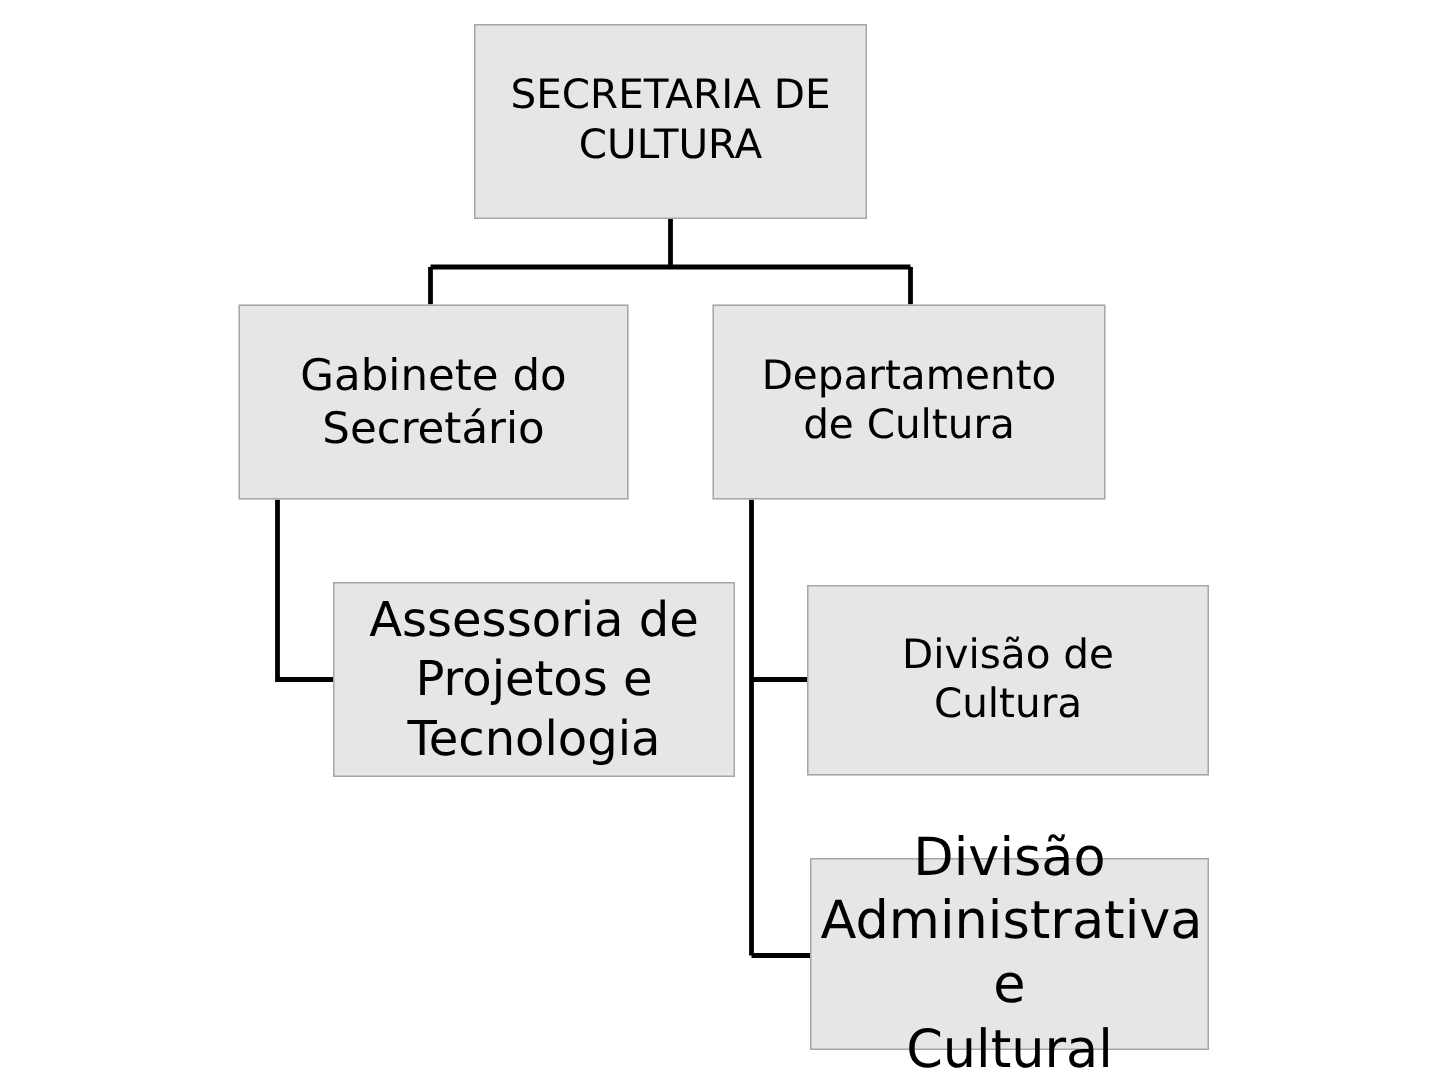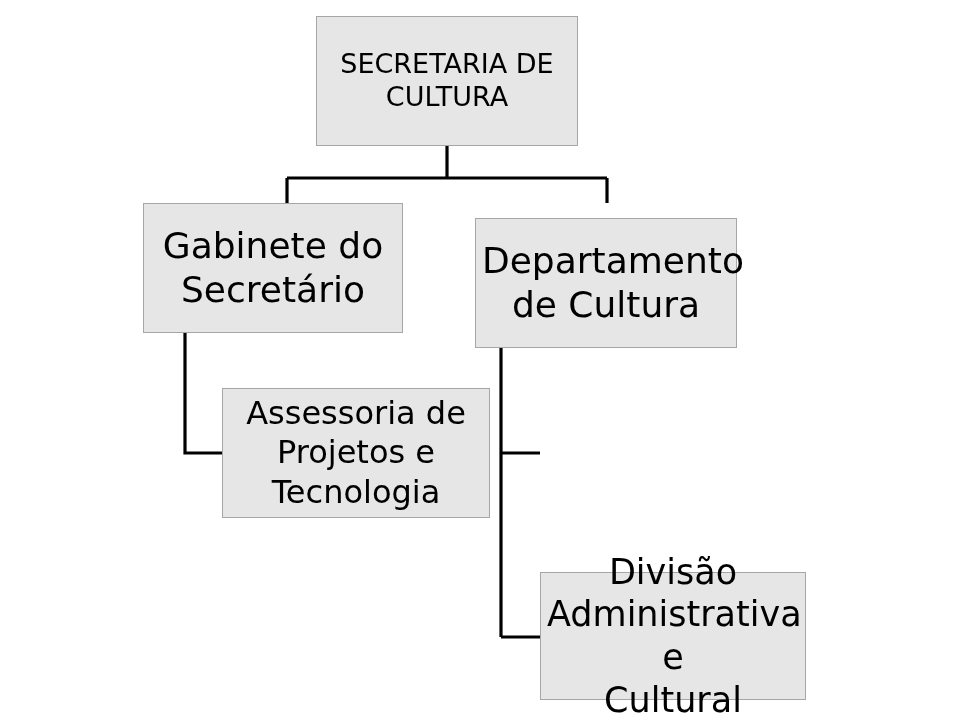--- a/index.html
+++ b/index.html
@@ -40,22 +40,22 @@
     padding: 2px 6px;
     white-space: pre-line;
     z-index: 2;
   }
   .node-label {
     display: block;
     width: 100%;
     white-space: pre-line;
   }
   .n-root      { left: 316px; top: 16px;  width: 262px; height: 130px; font-size: 27px; }
-  .n-gabinete  { left: 143px; top: 203px; width: 260px; height: 130px; font-size: 36px; }
-  .n-departamento { left: 475px; top: 218px; width: 262px; height: 130px; font-size: 36px; }
+  .n-gabinete  { left: 159px; top: 203px; width: 260px; height: 130px; font-size: 29px; }
+  .n-departamento { left: 475px; top: 203px; width: 262px; height: 130px; font-size: 27px; }
   .n-assessoria   { left: 222px; top: 388px; width: 268px; height: 130px; font-size: 32px; }
   .n-divcultura   { left: 538px; top: 390px; width: 268px; height: 127px; font-size: 27px; }
   .n-divadmin     { left: 540px; top: 572px; width: 266px; height: 128px; font-size: 35px; }
 </style>
 </head>
 <body>
 
 <div id="canvas">
 
   <svg id="connector-layer" width="960" height="720" viewBox="0 0 960 720" xmlns="http://www.w3.org/2000/svg">
@@ -91,20 +91,24 @@
     <span class="node-label">Departamento
 de Cultura</span>
   </div>
 
   <div class="node n-assessoria">
     <span class="node-label">Assessoria de
 Projetos e
 Tecnologia</span>
   </div>
 
+  <div class="node n-divcultura">
+    <span class="node-label">Divisão de
+Cultura</span>
+  </div>
 
   <div class="node n-divadmin">
     <span class="node-label">Divisão
 Administrativa e
 Cultural</span>
   </div>
 
 </div>
 
 </body></html>

